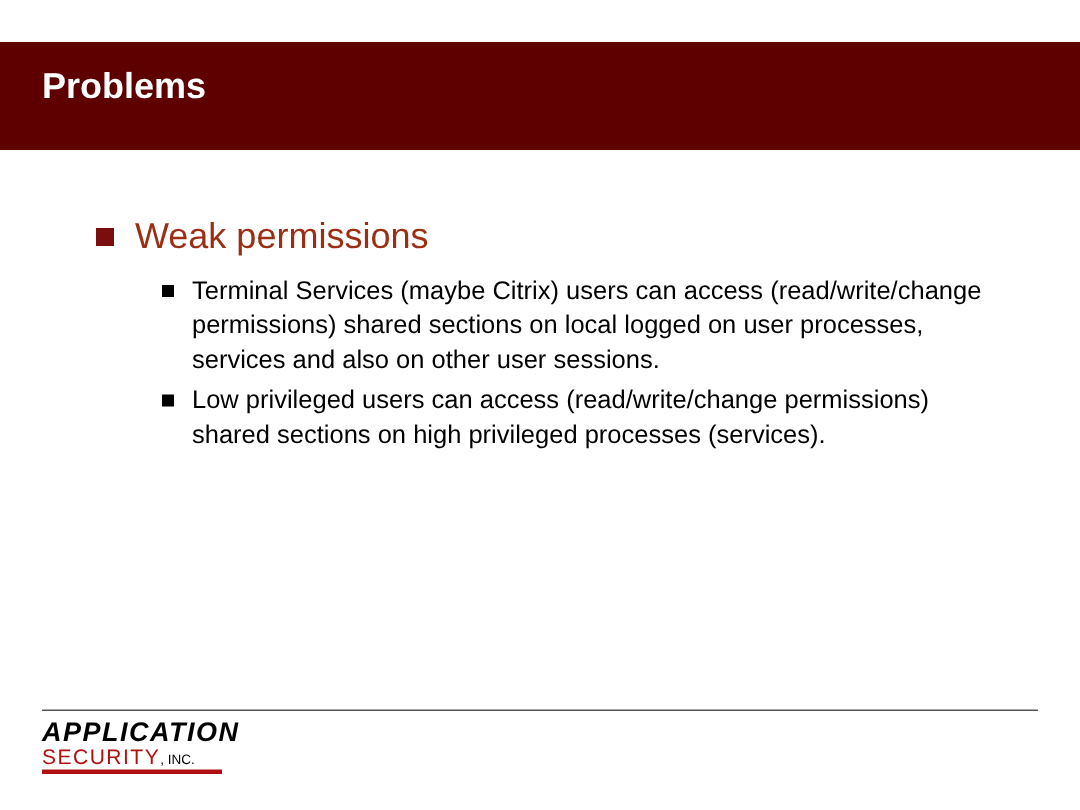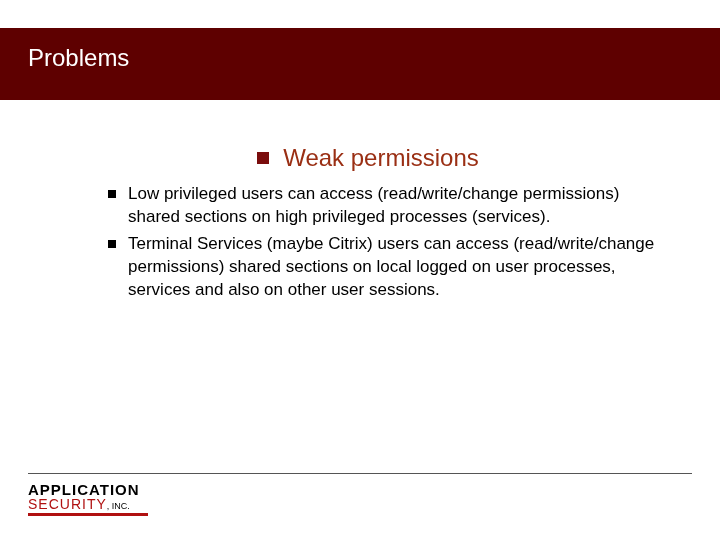--- a/index.html
+++ b/index.html
@@ -18,33 +18,32 @@
     width: 100%;
     height: 72px;
     background: #5e0000;
   }
   .slide-title {
     position: absolute;
     top: 44px;
     left: 28px;
     color: #ffffff;
     font-size: 24px;
-    font-weight: normal;
+    font-weight: bold;
   }
   .content {
     position: absolute;
     top: 144px;
     left: 64px;
     right: 48px;
   }
   .bullet-l1 {
     display: flex;
     align-items: flex-start;
     margin-bottom: 10px;
-    justify-content: center;
   }
   .bullet-l1 .marker {
     width: 12px;
     height: 12px;
     background: #7a0d0d;
     margin-top: 8px;
     margin-right: 14px;
     flex-shrink: 0;
   }
   .bullet-l1 .text {
@@ -82,24 +81,25 @@
     height: 1px;
     background: #555555;
   }
   .logo {
     position: absolute;
     left: 28px;
     bottom: 24px;
     line-height: 1;
   }
   .logo-line1 {
-    font-size: 15px;
+    font-size: 18px;
     font-weight: bold;
     letter-spacing: 1px;
     color: #000000;
+    font-style: italic;
   }
   .logo-line2 {
     font-size: 14px;
     font-weight: normal;
     letter-spacing: 1px;
   }
   .logo-sec { color: #b01010; }
   .logo-inc { color: #000000; font-size: 9px; letter-spacing: 0; }
   .logo-rule {
     width: 120px;
@@ -115,25 +115,25 @@
 <div class="slide-title">Problems</div>
 
 <div class="content">
   <div class="bullet-l1">
     <div class="marker"></div>
     <div class="text">Weak permissions</div>
   </div>
   <div class="sub-list">
     <div class="bullet-l2">
       <div class="marker"></div>
-      <div class="text">Low privileged users can access (read/write/change permissions) shared sections on high privileged processes (services).</div>
+      <div class="text">Terminal Services (maybe Citrix) users can access (read/write/change permissions) shared sections on local logged on user processes, services and also on other user sessions.</div>
     </div>
     <div class="bullet-l2">
       <div class="marker"></div>
-      <div class="text">Terminal Services (maybe Citrix) users can access (read/write/change permissions) shared sections on local logged on user processes, services and also on other user sessions.</div>
+      <div class="text">Low privileged users can access (read/write/change permissions) shared sections on high privileged processes (services).</div>
     </div>
   </div>
 </div>
 
 <div class="footer-rule"></div>
 
 <div class="logo">
   <div class="logo-line1">APPLICATION</div>
   <div class="logo-line2">
     <span class="logo-sec">SECURITY</span><span class="logo-inc">, INC.</span>

